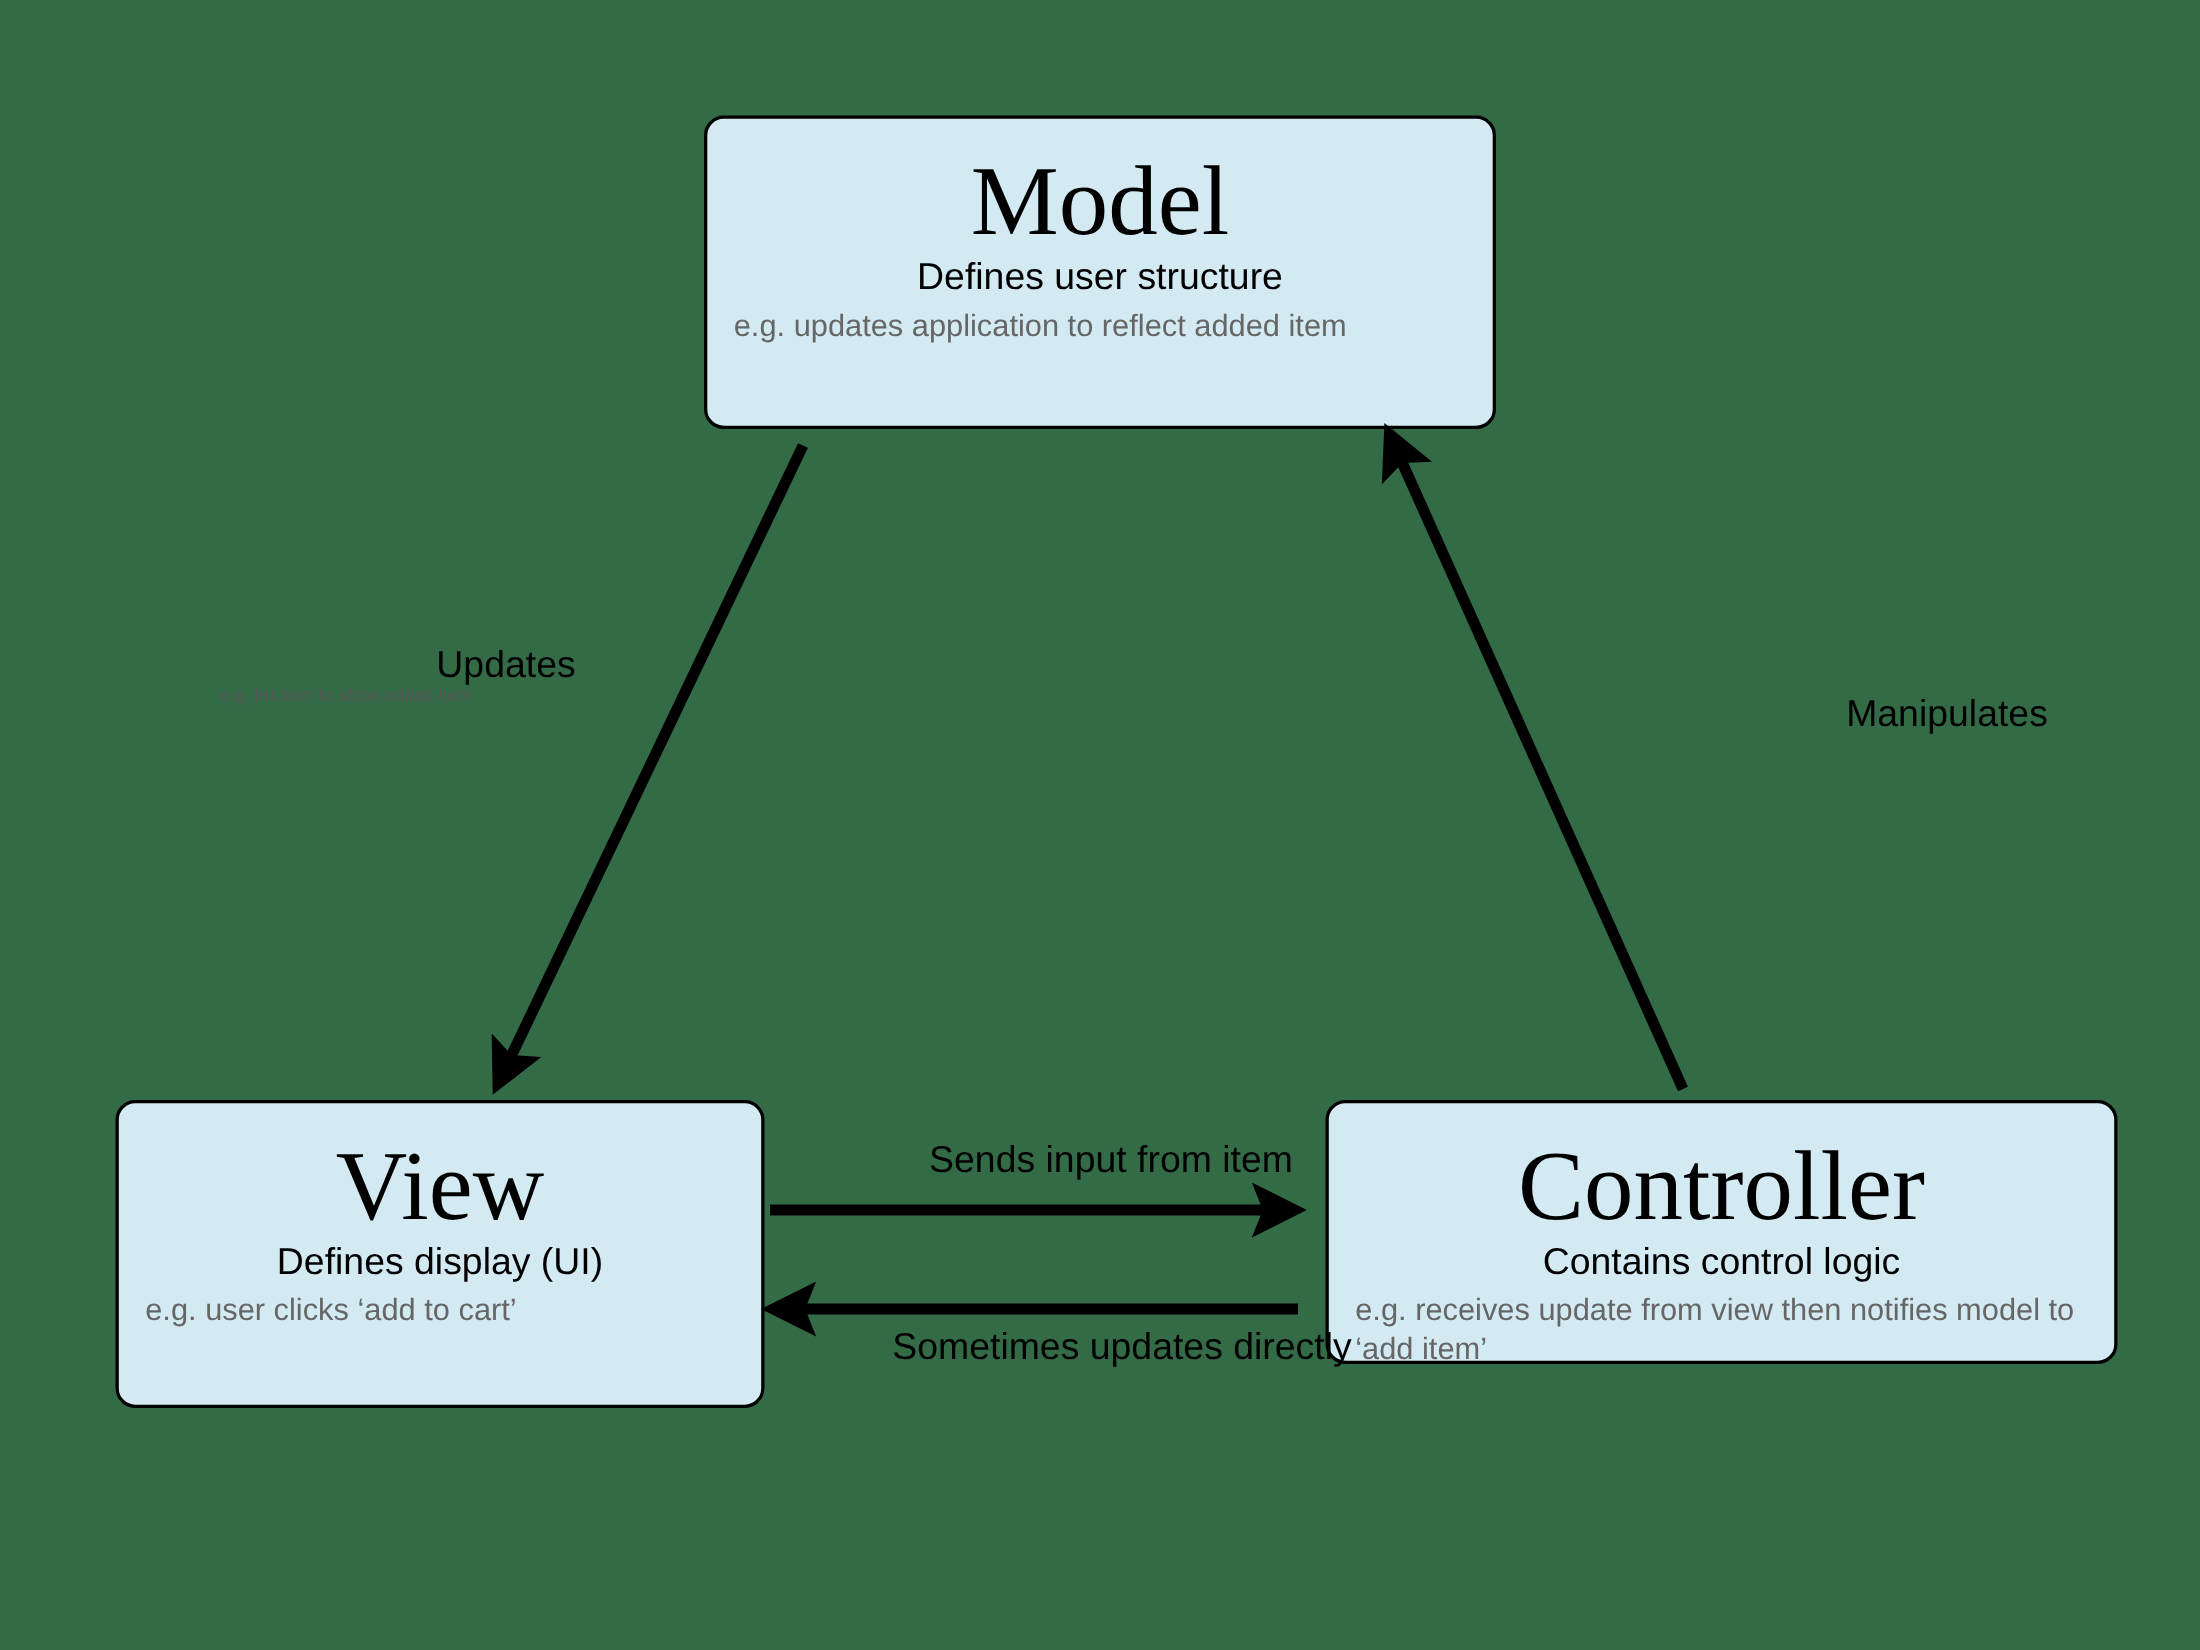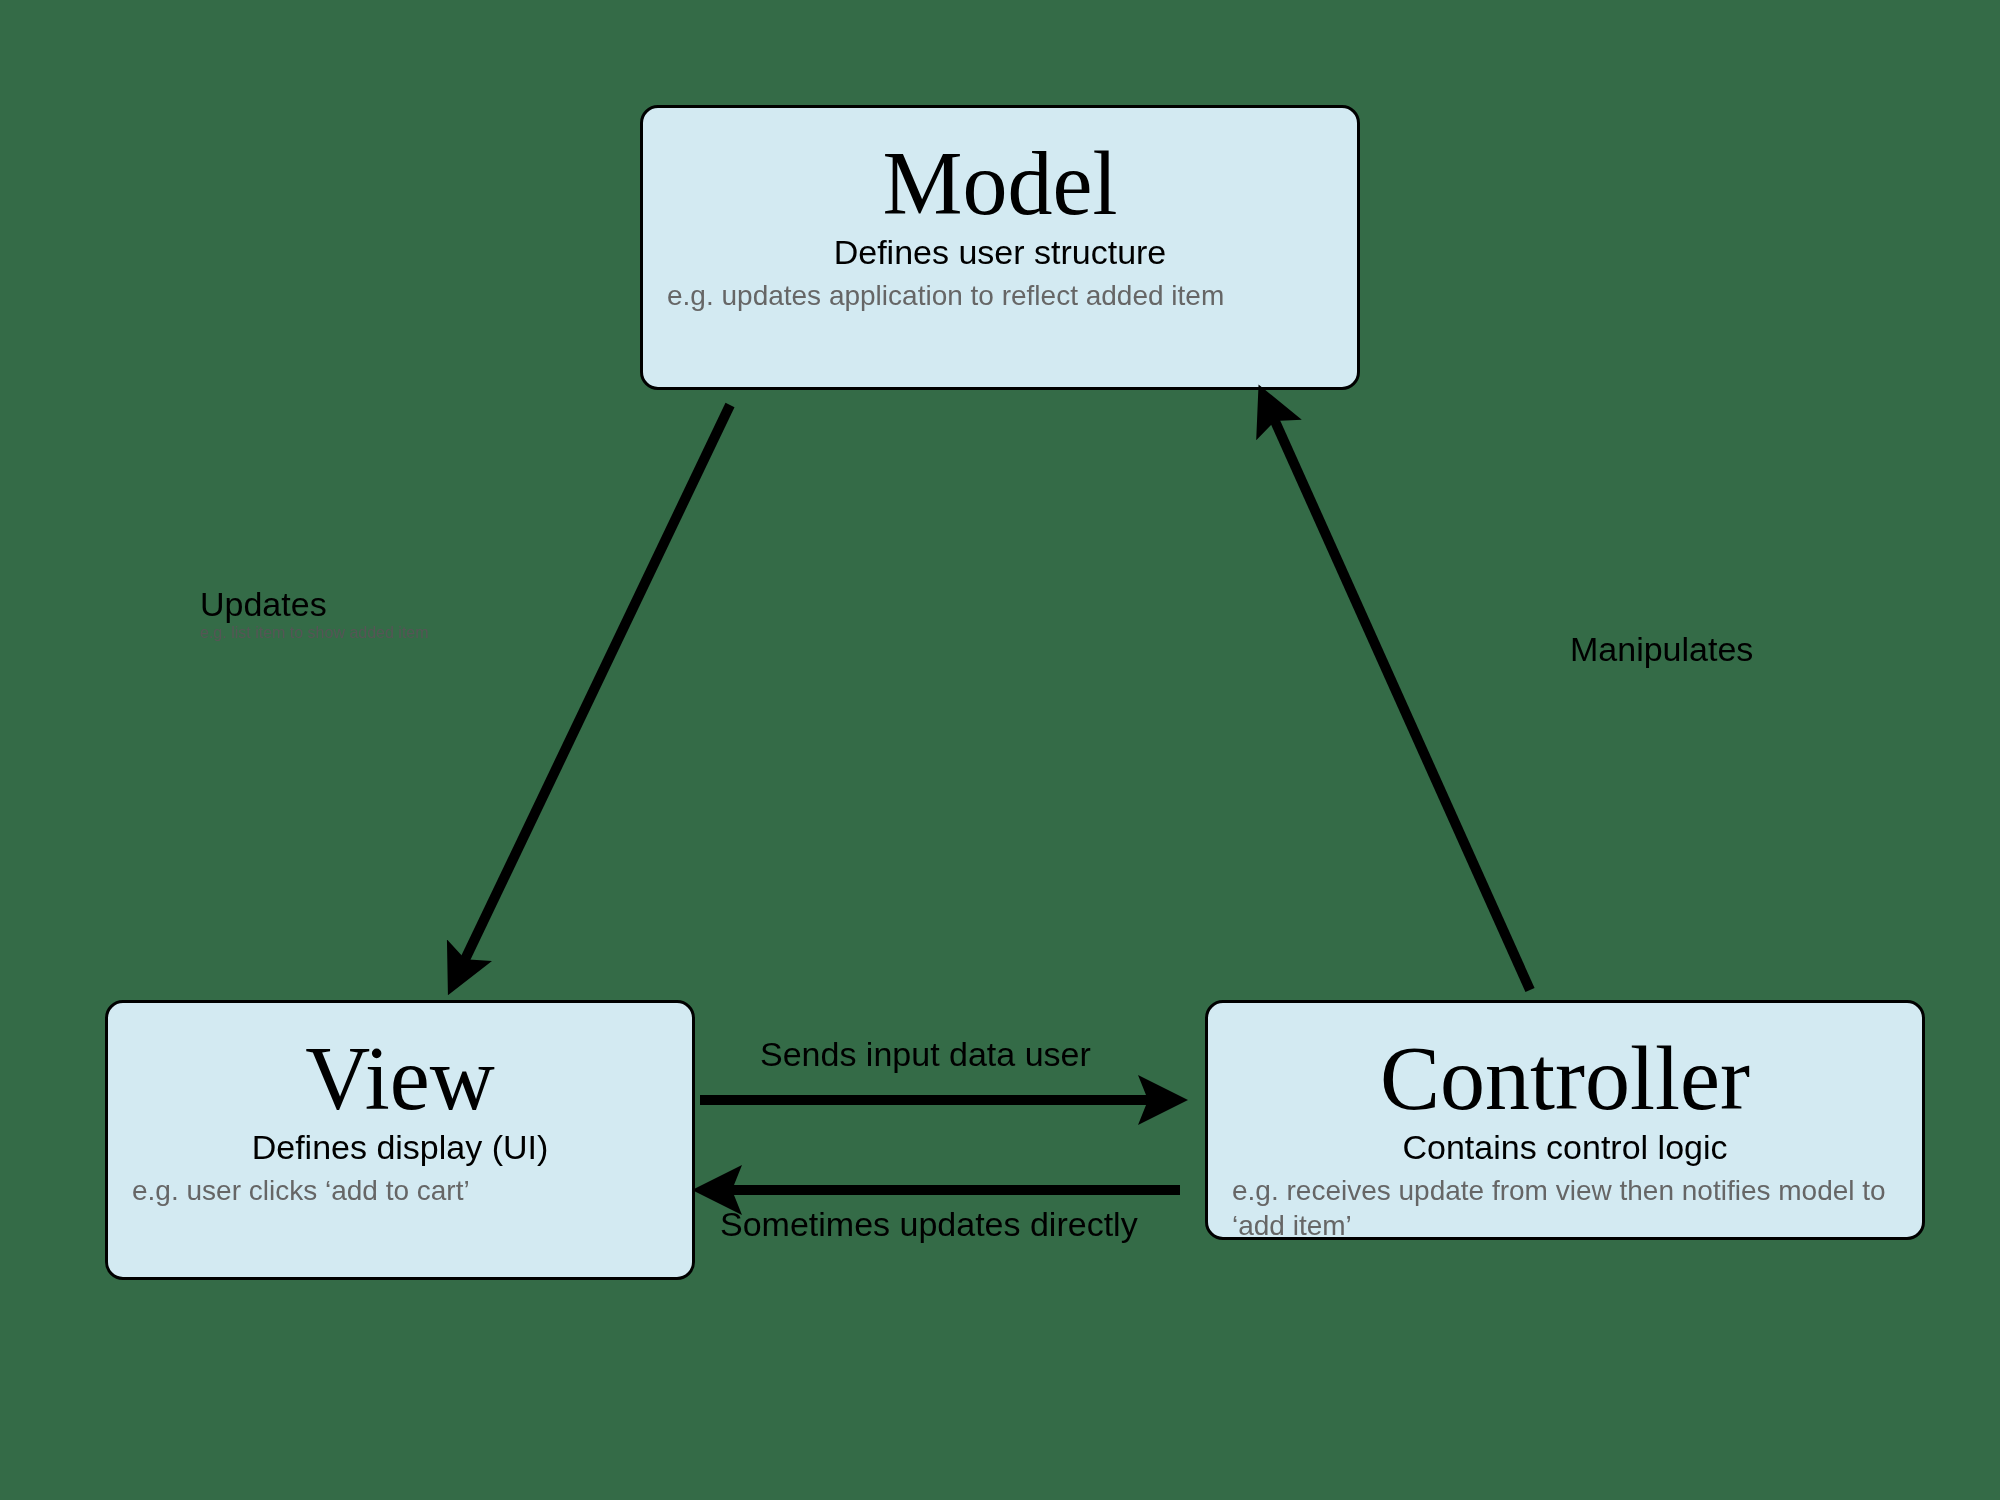--- a/index.html
+++ b/index.html
@@ -49,20 +49,21 @@
   }
   .edge-label {
     position: absolute;
     font-family: Arial, Helvetica, sans-serif;
     color: #000;
   }
   .edge-label .main {
     font-size: 34px;
     color: #000;
     display: block;
+    text-align: center;
   }
   .edge-label .sub {
     font-size: 16px;
     color: #555;
     display: block;
   }
   svg.arrows {
     position: absolute;
     left: 0;
     top: 0;
@@ -113,20 +114,20 @@
   <div class="edge-label" style="left:200px; top:585px; width:520px;">
     <span class="main">Updates</span>
     <span class="sub">e.g. list item to show added item</span>
   </div>
 
   <div class="edge-label" style="left:1570px; top:630px; width:400px;">
     <span class="main">Manipulates</span>
   </div>
 
   <div class="edge-label" style="left:760px; top:1035px; width:500px;">
-    <span class="main">Sends input data user</span>
+    <span class="main">Sends input from item</span>
   </div>
 
   <div class="edge-label" style="left:720px; top:1205px; width:600px;">
     <span class="main">Sometimes updates directly</span>
   </div>
 
 </div>
 
 </body></html>

